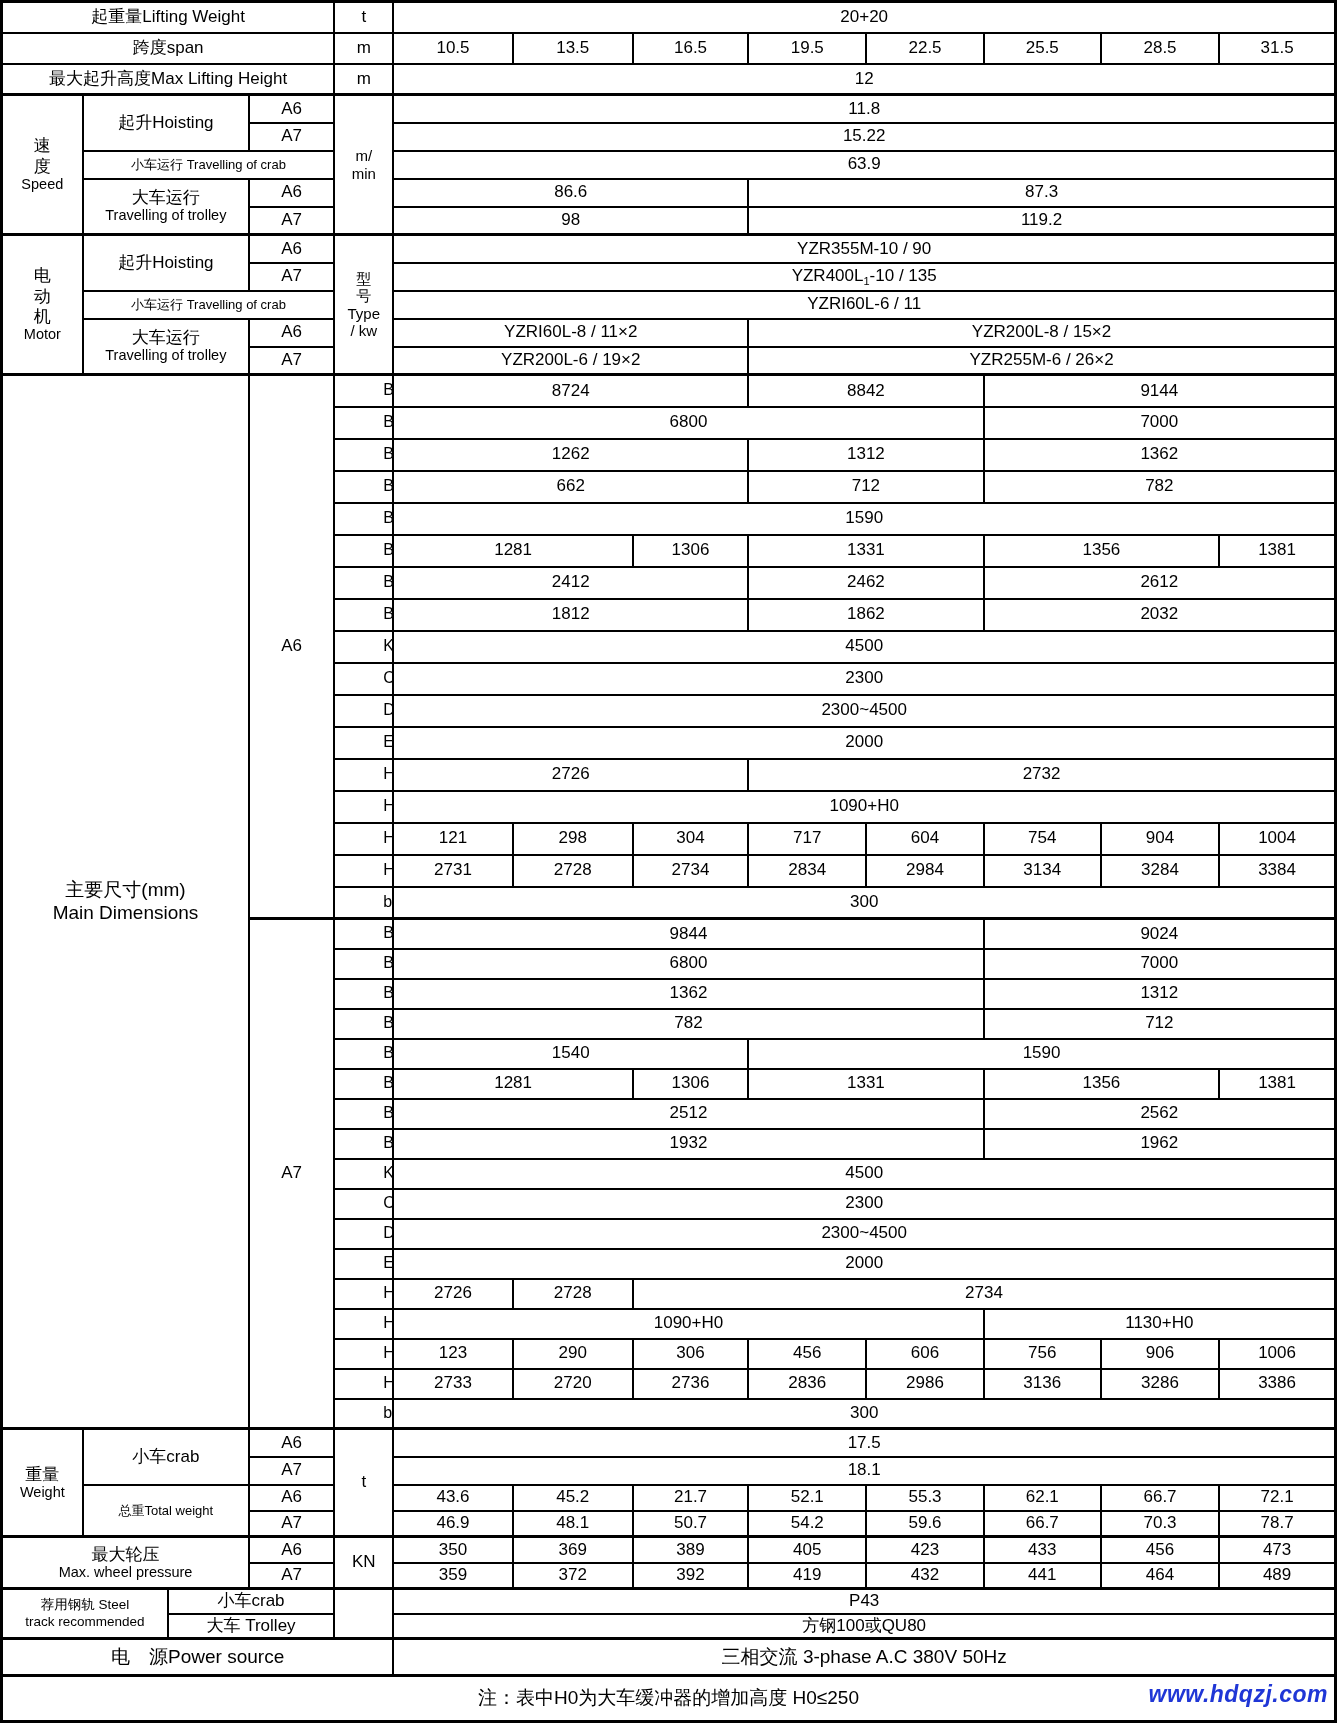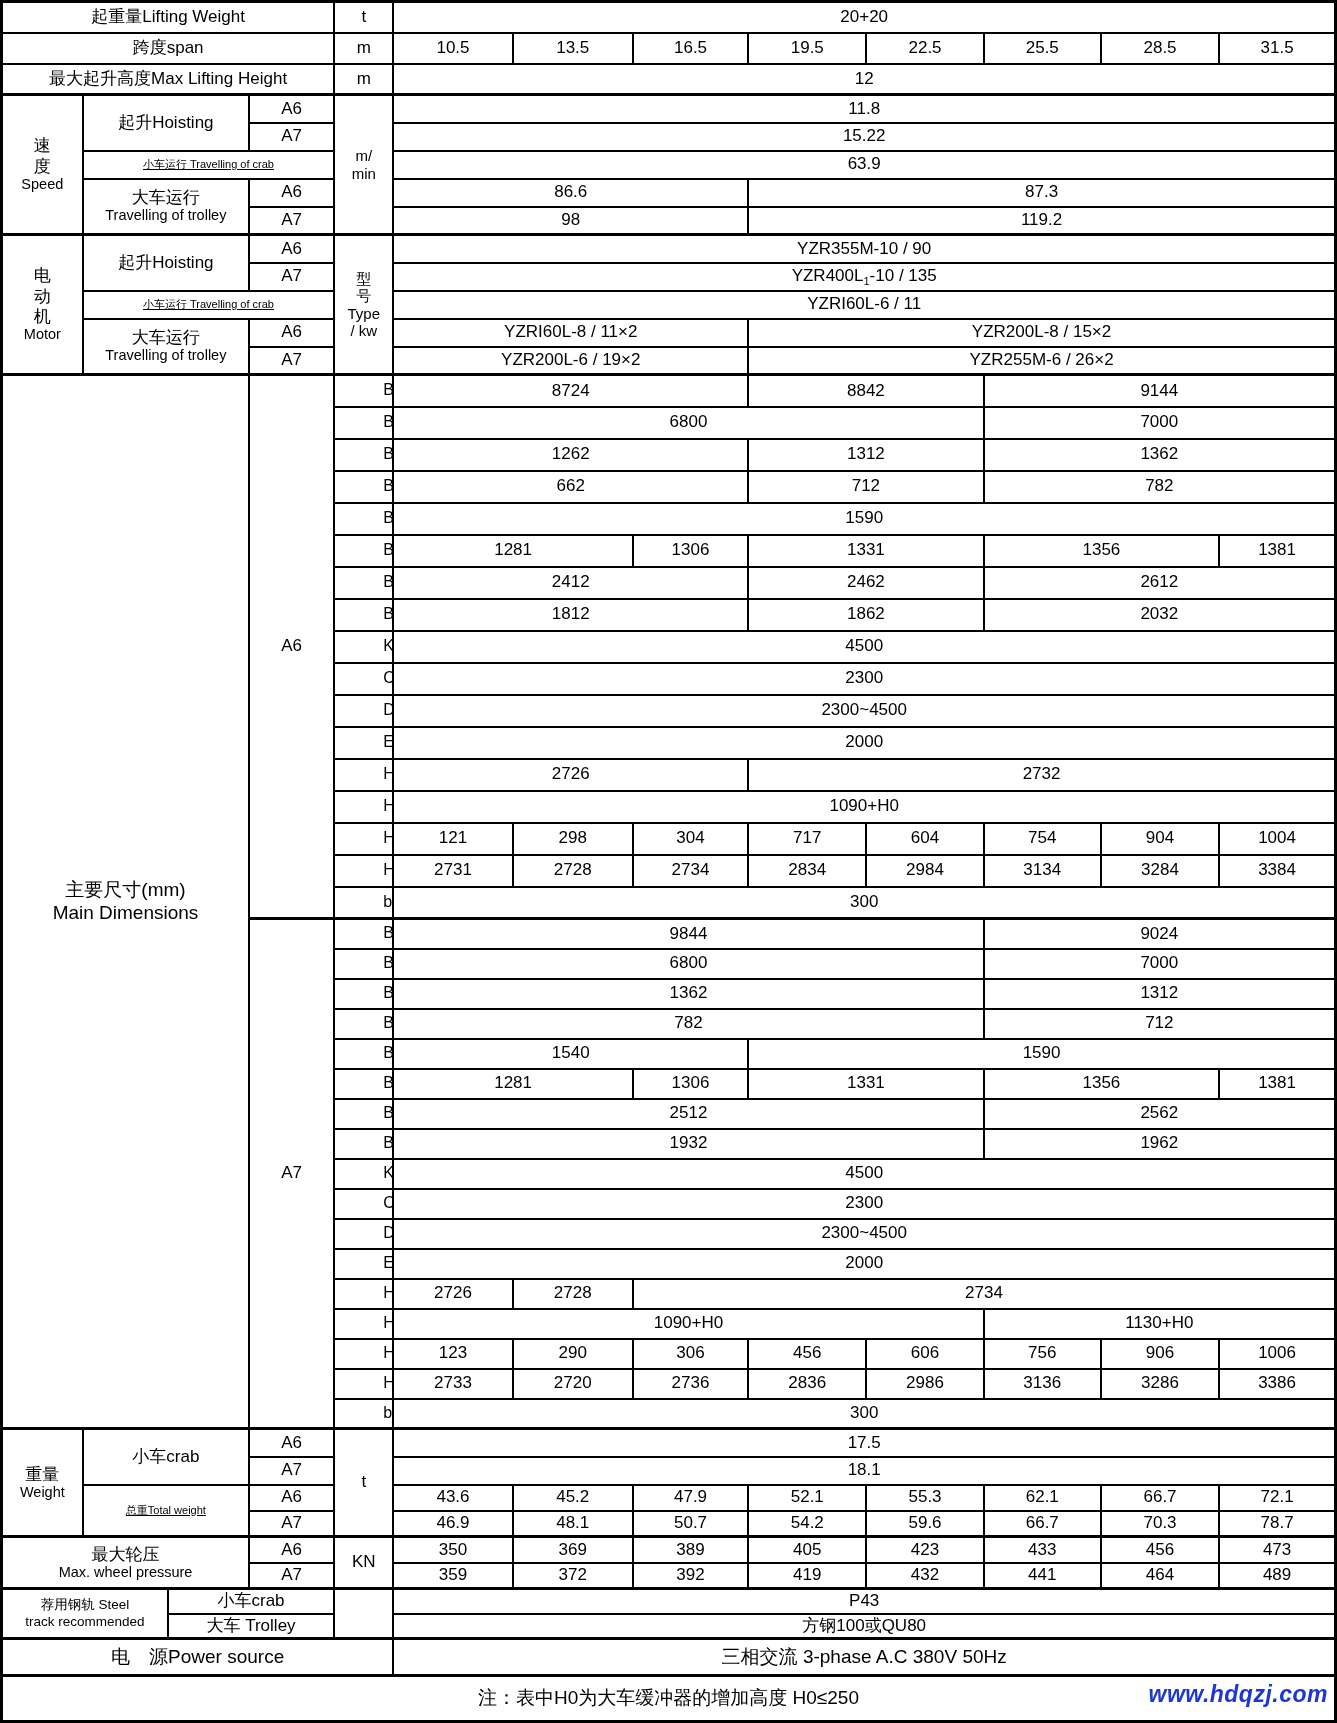--- a/index.html
+++ b/index.html
@@ -5,21 +5,21 @@
   :root { --url-color: #1f36d6; --ink: #000; }
   html,body { margin:0; padding:0; background:#fff; }
   body { width:1337px; font-family:"Liberation Sans","DejaVu Sans",sans-serif; color:var(--ink); }
   table.spec { border-collapse:collapse; table-layout:fixed; width:1337px; border:3px solid var(--ink); }
   td { border:2px solid var(--ink); text-align:center; vertical-align:middle; padding:0 1px;
        font-size:17px; line-height:1.18; white-space:pre-line; overflow:hidden; }
   tr.sect > td { border-top:3px solid var(--ink); }
   tr.h31{height:31px} tr.h28{height:28px} tr.h32{height:32px} tr.h30{height:30px}
   tr.h26{height:26px} tr.h25{height:25px} tr.h37{height:37px} tr.h46{height:46px}
   td .en { display:block; font-size:14.5px; line-height:1.1; }
-  td.mixed { font-size:11px;text-decoration:underline; }
+  td.mixed { font-size:13px; }
   td.unitcell { font-size:15px; line-height:1.15; }
   td.small { font-size:13.5px; line-height:1.2; }
   td.big { font-size:19px; }
   td.symcell { font-size:16px;padding-left:48px; }
   sub { font-size:11px; line-height:0; }
   td.note-cell { position:relative; border:2px solid var(--ink); font-size:19px; }
   .site-url { position:absolute; right:6px; bottom:12px; color:var(--url-color);
               font-weight:bold; font-style:italic; font-size:23px; letter-spacing:0.5px; }
 </style>
 </head>
@@ -330,21 +330,21 @@
       </tr>
       <tr class="h28">
         <td>A7</td>
         <td colspan="8">18.1</td>
       </tr>
       <tr class="h26">
         <td colspan="2" rowspan="2" class="mixed">总重Total weight</td>
         <td>A6</td>
         <td>43.6</td>
         <td>45.2</td>
-        <td>47.9</td>
+        <td>21.7</td>
         <td>52.1</td>
         <td>55.3</td>
         <td>62.1</td>
         <td>66.7</td>
         <td>72.1</td>
       </tr>
       <tr class="h26">
         <td>A7</td>
         <td>46.9</td>
         <td>48.1</td>

